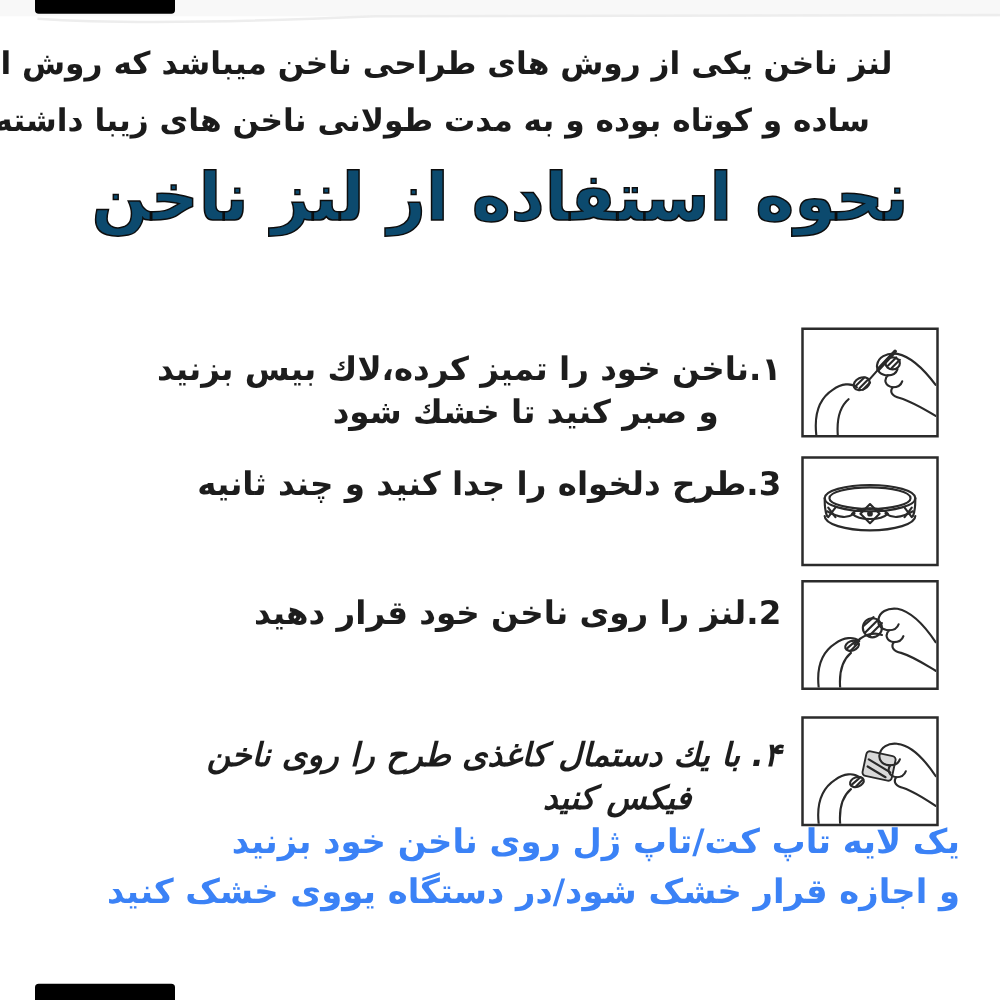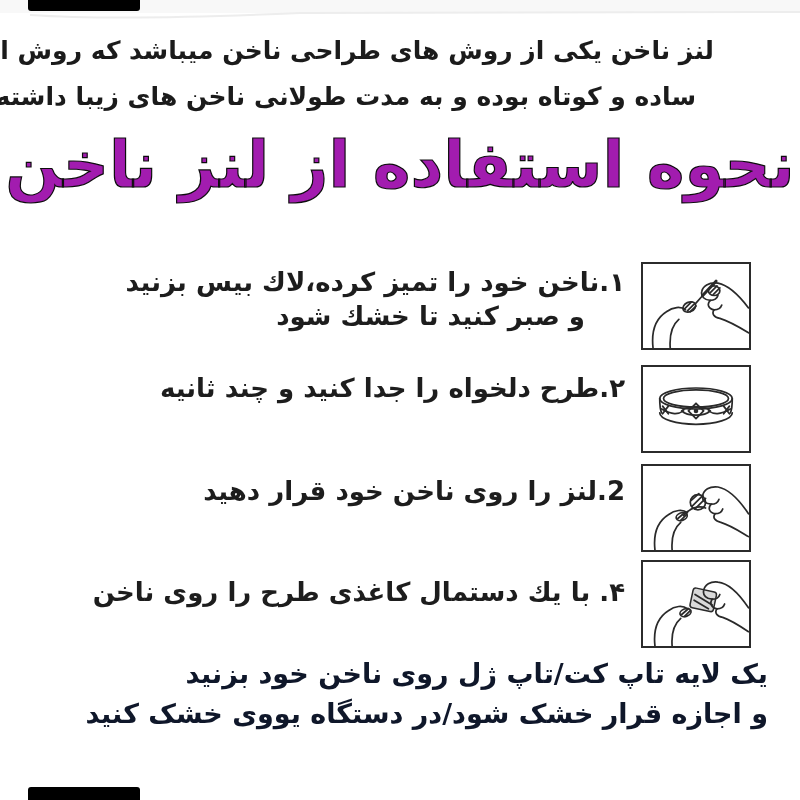--- a/index.html
+++ b/index.html
@@ -15,42 +15,42 @@
 
   .intro{
     position:absolute;top:28px;left:60px;right:86px;
     text-align:right;font-size:25px;font-weight:bold;line-height:46px;
     white-space:nowrap;color:#1b1b1b;
   }
   .intro .l2{margin-right:18px;}
 
   .title{
     position:absolute;top:128px;left:0;right:0;margin:0;
-    text-align:center;font-size:64px;font-weight:bold;color:#a21caf;
+    text-align:center;font-size:53px;font-weight:bold;color:#0c4a6e;
     -webkit-text-stroke:1.2px #0d0d0d;letter-spacing:0;
   }
 
   .step{position:absolute;left:0;right:0;height:88px;}
-  .s1{top:262px;} .s2{top:365px;} .s3{top:464px;} .s4{top:560px;}
+  .s1{top:262px;} .s2{top:365px;} .s3{top:464px;} .s4{top:573px;font-style:italic;}
   .ibox{
     position:absolute;right:49px;top:0;width:110px;height:88px;
     border:2px solid #2b2b2b;background:#fff;box-sizing:border-box;
   }
   .ibox svg{width:100%;height:100%;display:block;}
   .stext{
     position:absolute;right:175px;text-align:right;
     font-size:26px;font-weight:bold;line-height:34px;white-space:nowrap;color:#1d1d1d;
   }
-  .s1 .stext{top:3px;} .s2 .stext{top:6px;} .s3 .stext{top:10px;} .s4 .stext{top:15px;}
-  .ind50{margin-right:40px;} .ind55{margin-right:55px;} .ind72{margin-right:72px;}
+  .s1 .stext{top:17px;} .s2 .stext{top:6px;} .s3 .stext{top:10px;} .s4 .stext{top:15px;}
+  .ind50{margin-right:50px;} .ind55{margin-right:55px;} .ind72{margin-right:72px;}
 
   .footer{
     position:absolute;top:654px;left:40px;right:32px;
     text-align:right;font-size:27px;font-weight:bold;line-height:40px;
-    white-space:nowrap;color:#0f172a;
+    white-space:nowrap;color:#3b82f6;
   }
 
   .lineart{stroke:#2a2a2a;stroke-width:1.8;fill:none;stroke-linecap:round;stroke-linejoin:round;}
   .fillrk{fill:#2a2a2a;stroke:none;}
   .tissue{fill:#d9d9d9;stroke:#2a2a2a;stroke-width:1.6;}
 </style>
 </head>
 <body>
 
 <div class="page">
@@ -88,21 +88,21 @@
           <ellipse cx="74" cy="28" rx="6" ry="5"></ellipse>
           <path d="M70,30 L77,23 M73,32 L80,25"></path>
           <path d="M70,38 C74,38 77,36 78,33 M74,48 C78,48 81,46 82,43"></path>
         </g>
       </svg>
     </div>
   </div>
 
   <div class="step s2">
     <div class="stext" dir="rtl">
-      <div>۲.طرح دلخواه را جدا کنید و چند ثانیه</div>
+      <div>3.طرح دلخواه را جدا کنید و چند ثانیه</div>
     </div>
     <div class="ibox">
       <svg viewBox="0 0 110 88">
         <g class="lineart" stroke-width="1.5">
           <ellipse cx="55" cy="33" rx="38" ry="11"></ellipse>
           <ellipse cx="55" cy="33" rx="34" ry="9"></ellipse>
           <path d="M17,33 C17,42 17.5,45 19,48"></path>
           <path d="M93,33 C93,42 92.5,45 91,48"></path>
           <path d="M17,48 A38,12 0 0 0 93,48"></path>
           <path d="M19,44 C30,50 36,50 42,46"></path>
@@ -134,20 +134,21 @@
           <path d="M110,50 C98,32 88,24 78,22 C69,21 63,25 62,31 C61,36 65,40 71,40 C67,44 69,49 75,50 C72,54 75,58 81,59 C91,62 100,68 110,74"></path>
           <path d="M71,40 C75,40 78,38 79,35 M75,50 C79,50 82,48 83,45"></path>
         </g>
       </svg>
     </div>
   </div>
 
   <div class="step s4">
     <div class="stext" dir="rtl">
       <div>۴. با یك دستمال کاغذی طرح را روی ناخن</div>
+      <div class="ind72">فیکس کنید</div>
     </div>
     <div class="ibox">
       <svg viewBox="0 0 110 88">
         <g class="lineart">
           <path d="M12,88 C10,70 15,58 26,51 C33,46 41,45 46,49"></path>
           <path d="M30,88 C29,75 32,65 39,59"></path>
           <ellipse cx="44" cy="53" rx="6" ry="4" transform="rotate(-20 44 53)"></ellipse>
           <path d="M40,55 L47,49 M43,57 L49,51"></path>
         </g>
         <rect class="tissue" x="50" y="29" width="25" height="21" rx="3" transform="rotate(12 62 40)"></rect>

